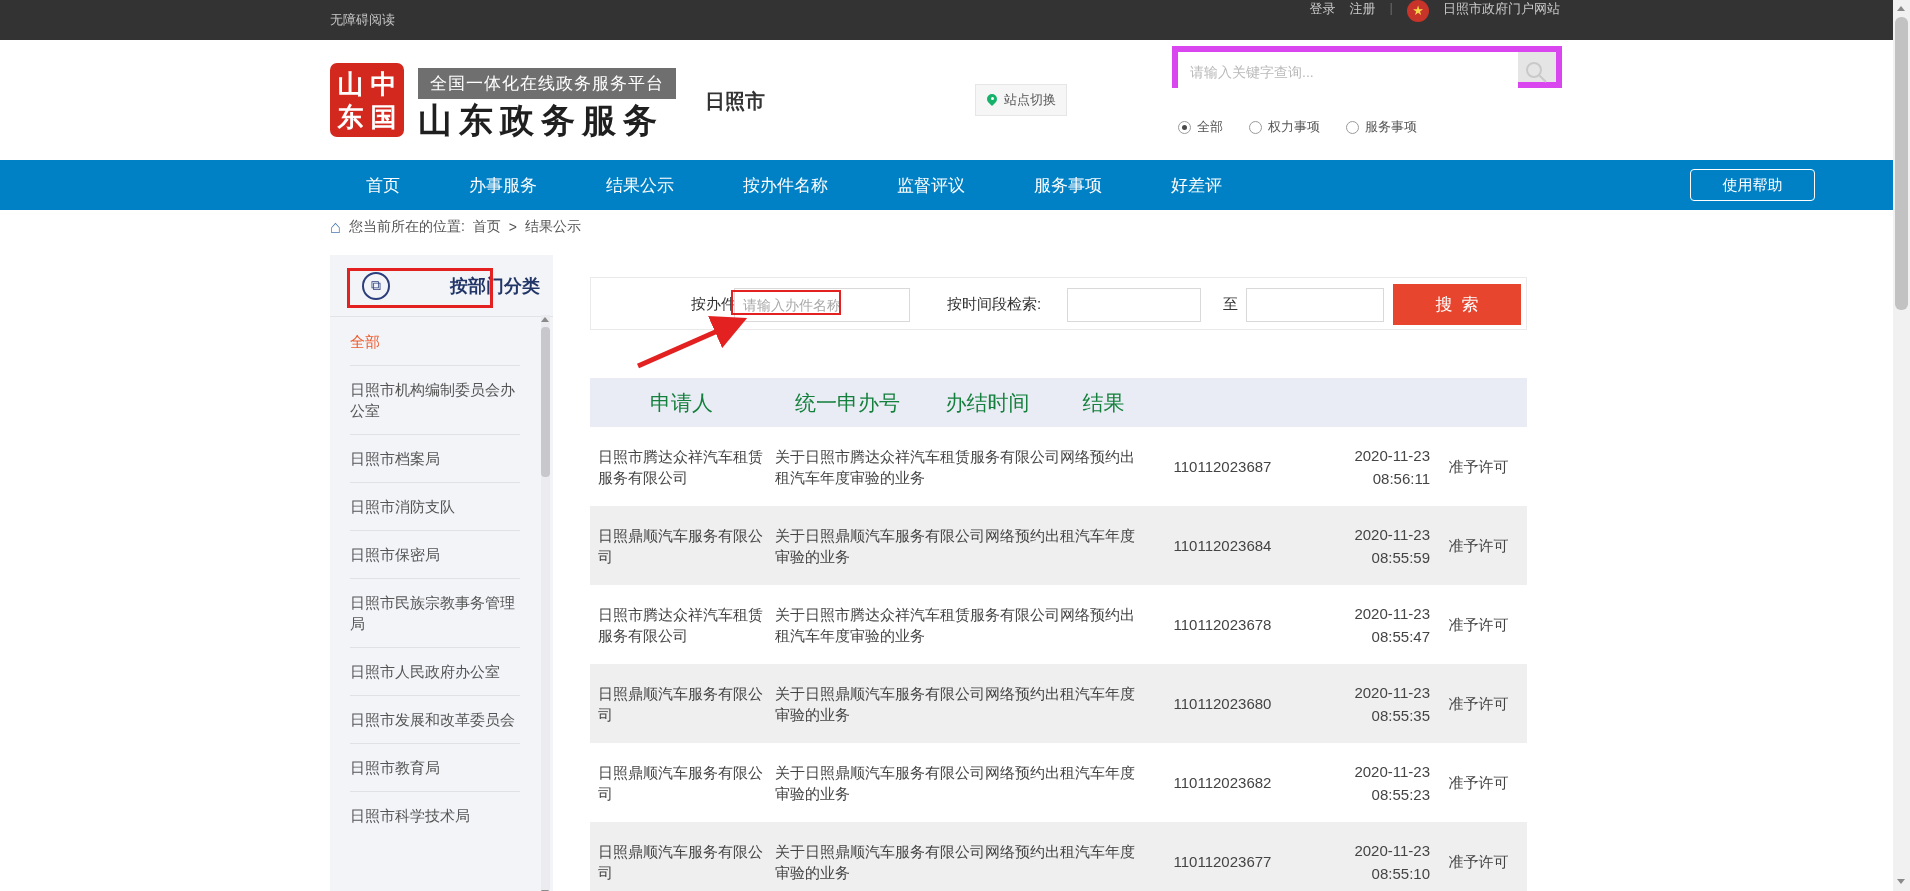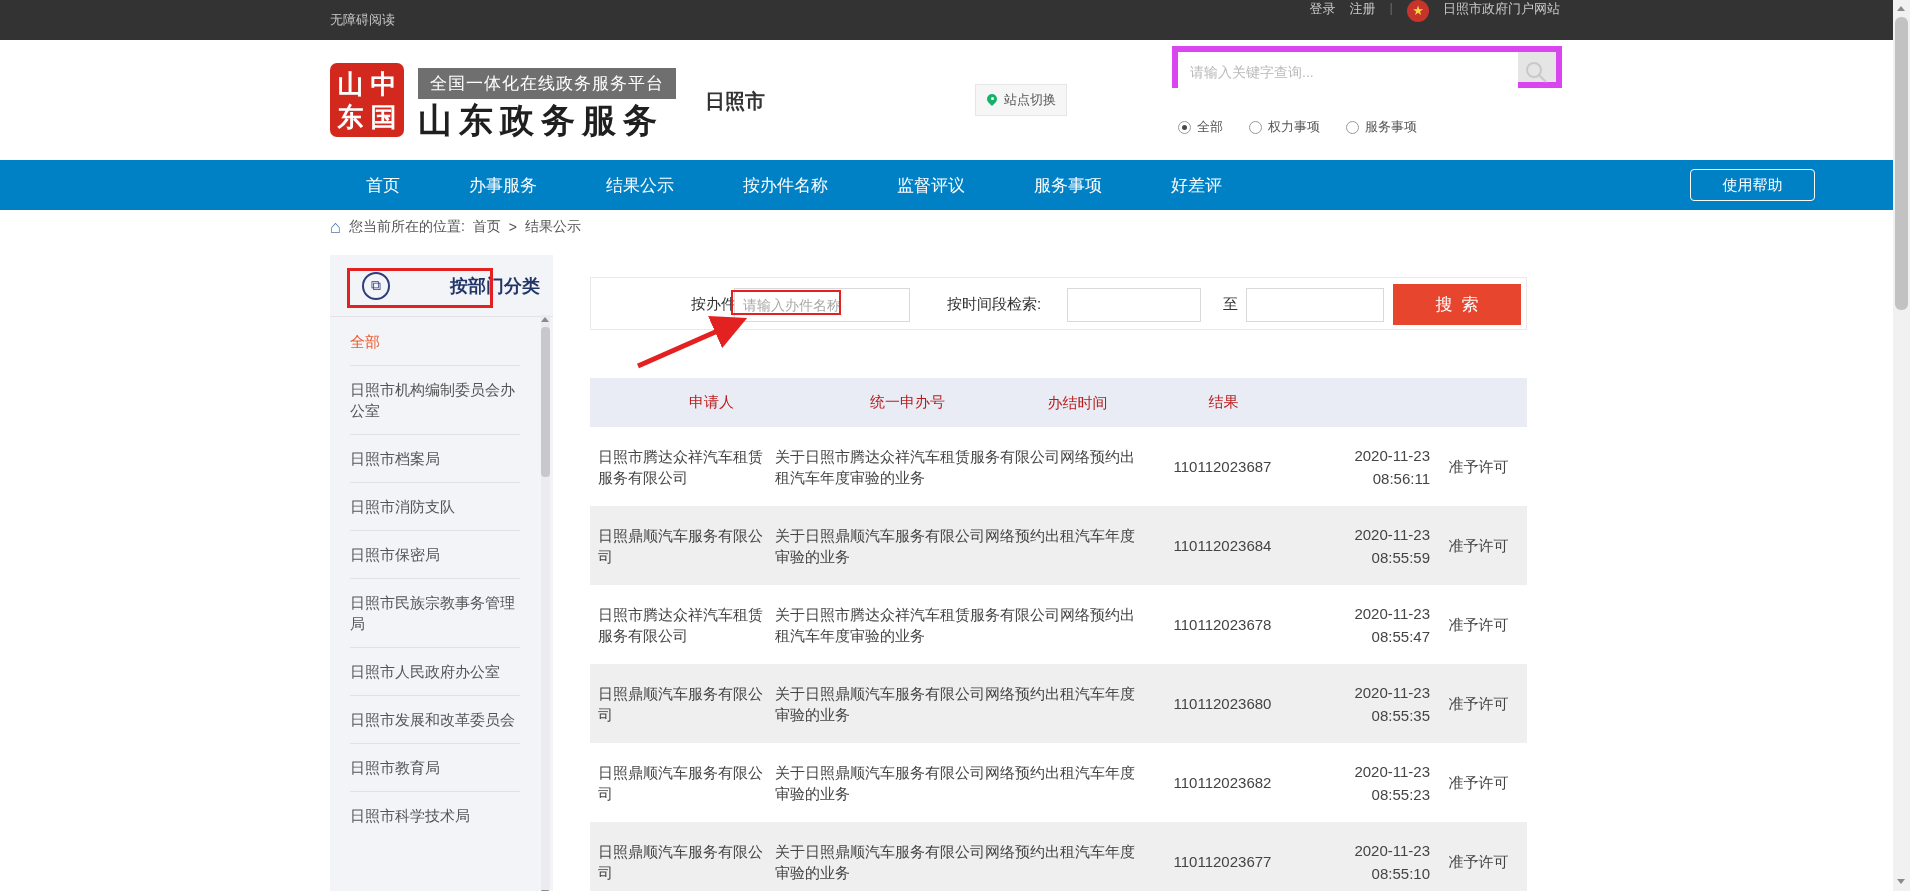--- a/index.html
+++ b/index.html
@@ -84,21 +84,21 @@
   #f-name { left:143px; width:176px; }
   #f-start { left:476px; width:134px; }
   #f-end { left:655px; width:138px; }
   #search-btn { position:absolute; left:802px; top:6px; width:128px; height:41px; background:#e8452f; color:#fff;
     font-size:17px; letter-spacing:9px; display:flex; align-items:center; justify-content:center;
     padding-left:9px; cursor:pointer; }
 
   
   #tablebox { left:590px; top:378px; width:937px; height:513px; overflow:hidden; }
   .thead { display:flex; height:49px; background:#e9ecf4; align-items:center; }
-  .thead div { font-size:15px; color:#b91c1c; text-align:center;margin-left:30px; }
+  .thead div { font-size:21px; color:#15803d; text-align:center; }
   .trow { display:flex; min-height:79px; align-items:center; background:#fff; cursor:pointer; }
   .trow.alt { background:#efefef; }
   .c { font-size:15px; color:#444; line-height:21px; }
   .c1 { width:185px; padding:0 10px 0 8px; text-align:left; }
   .c2 { width:375px; padding-right:14px; text-align:left; }
   .c3 { width:145px; text-align:center; }
   .c4 { width:135px; text-align:right; line-height:23px; }
   .c5 { width:97px; text-align:center; }
 
   

